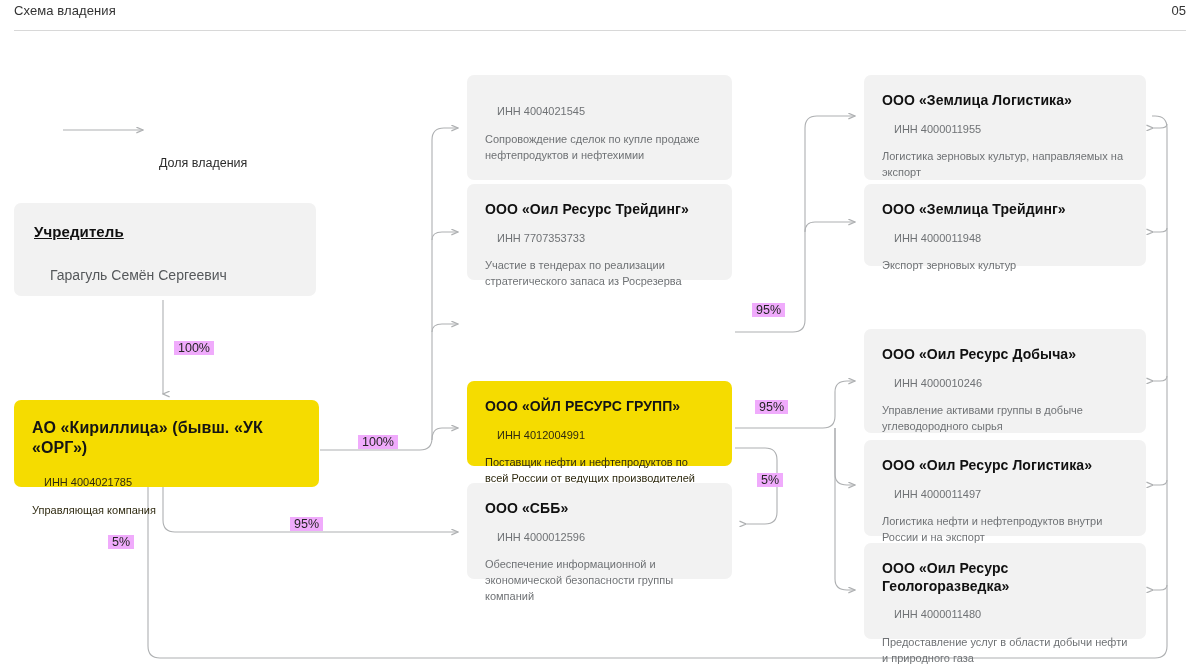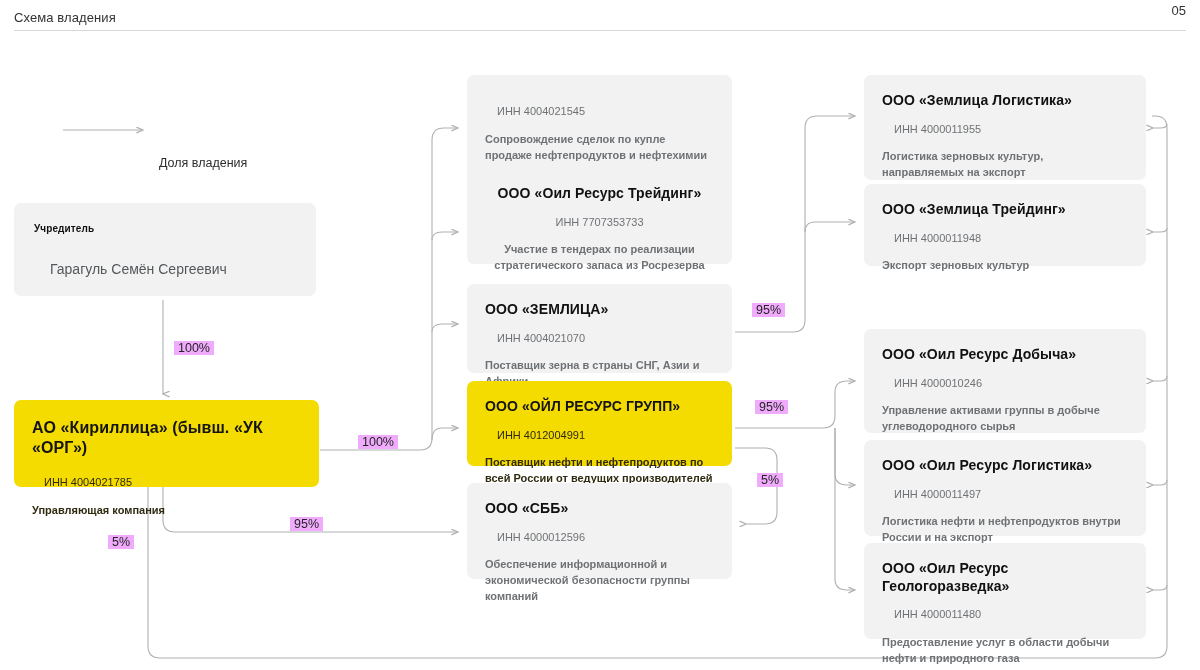--- a/index.html
+++ b/index.html
@@ -8,21 +8,21 @@
     background:#ffffff;
     font-family:"Liberation Sans","DejaVu Sans",sans-serif;
     color:#1a1a1a;
     overflow:hidden;
     position:relative;
   }
   #page{position:relative;width:1200px;height:670px;}
 
   
   .header-title{
-    position:absolute;left:14px;top:10px;
+    position:absolute;left:14px;top:3px;
     font-size:13px;color:#333333;letter-spacing:.1px;
   }
   .header-page{
     position:absolute;right:14px;top:3px;
     font-size:13px;color:#333333;
   }
   .header-rule{
     position:absolute;left:14px;top:30px;width:1172px;height:1px;
     background:#d8d8d8;
   }
@@ -47,28 +47,28 @@
   }
   .card.yellow{background:#f5dc00;}
   .card .c-title{
     font-size:14px;font-weight:bold;color:#111111;
     line-height:1.25;margin:0 0 9px 0;letter-spacing:.1px;
   }
   .card .c-inn{
     font-size:11px;color:#6f7275;line-height:1.45;margin:12px;
   }
   .card .c-desc{
-    font-size:11px;color:#6f7275;line-height:1.45;margin:0;font-weight:bold;
+    font-size:11px;color:#6f7275;line-height:1.45;margin:0;
   }
   .card.yellow .c-title{color:#141414;}
   .card.yellow .c-inn,.card.yellow .c-desc{color:#2f2a10;}
 
   
   .card.founder{left:14px;top:203px;width:302px;height:93px;padding:20px 20px;}
-  .card.founder .c-title{font-size:10px;margin-bottom:24px;}
+  .card.founder .c-title{font-size:15px;margin-bottom:24px;text-decoration:underline;}
   .card.founder .c-person{font-size:14px;color:#55585b;line-height:1.3;margin:16px;}
 
   .card.mc{left:14px;top:400px;width:305px;height:87px;padding:18px 18px 14px 18px;}
   .card.mc .c-title{font-size:16px;margin-bottom:17px;}
 
   
   .col-mid{left:467px;width:265px;}
   
   .col-right{left:864px;width:282px;}
 
@@ -148,31 +148,26 @@
     <p class="c-title">АО «Кириллица» (бывш. «УК «ОРГ»)</p>
     <p class="c-inn">ИНН 4004021785</p>
     <p class="c-desc">Управляющая компания</p>
   </div>
 
   <div class="card col-mid" style="top:75px;height:105px;">
     <p class="c-inn">ИНН 4004021545</p>
     <p class="c-desc">Сопровождение сделок по купле продаже нефтепродуктов и нефтехимии</p>
   </div>
 
-  <div class="card col-mid" style="top:168px;height:96px;text-align:center;">
+  <div class="card col-mid" style="top:184px;height:96px;">
     <p class="c-title">ООО «Оил Ресурс Трейдинг»</p>
     <p class="c-inn">ИНН 7707353733</p>
     <p class="c-desc">Участие в тендерах по реализации стратегического запаса из Росрезерва</p>
   </div>
 
-  <div class="card col-mid" style="top:284px;height:89px;">
-    <p class="c-title">ООО «ЗЕМЛИЦА»</p>
-    <p class="c-inn">ИНН 4004021070</p>
-    <p class="c-desc">Поставщик зерна в страны СНГ, Азии и Африки</p>
-  </div>
 
   <div class="card col-mid yellow" style="top:381px;height:85px;">
     <p class="c-title">ООО «ОЙЛ РЕСУРС ГРУПП»</p>
     <p class="c-inn">ИНН 4012004991</p>
     <p class="c-desc">Поставщик нефти и нефтепродуктов по всей России от ведущих производителей</p>
   </div>
 
   <div class="card col-mid" style="top:483px;height:96px;">
     <p class="c-title">ООО «СББ»</p>
     <p class="c-inn">ИНН 4000012596</p>

